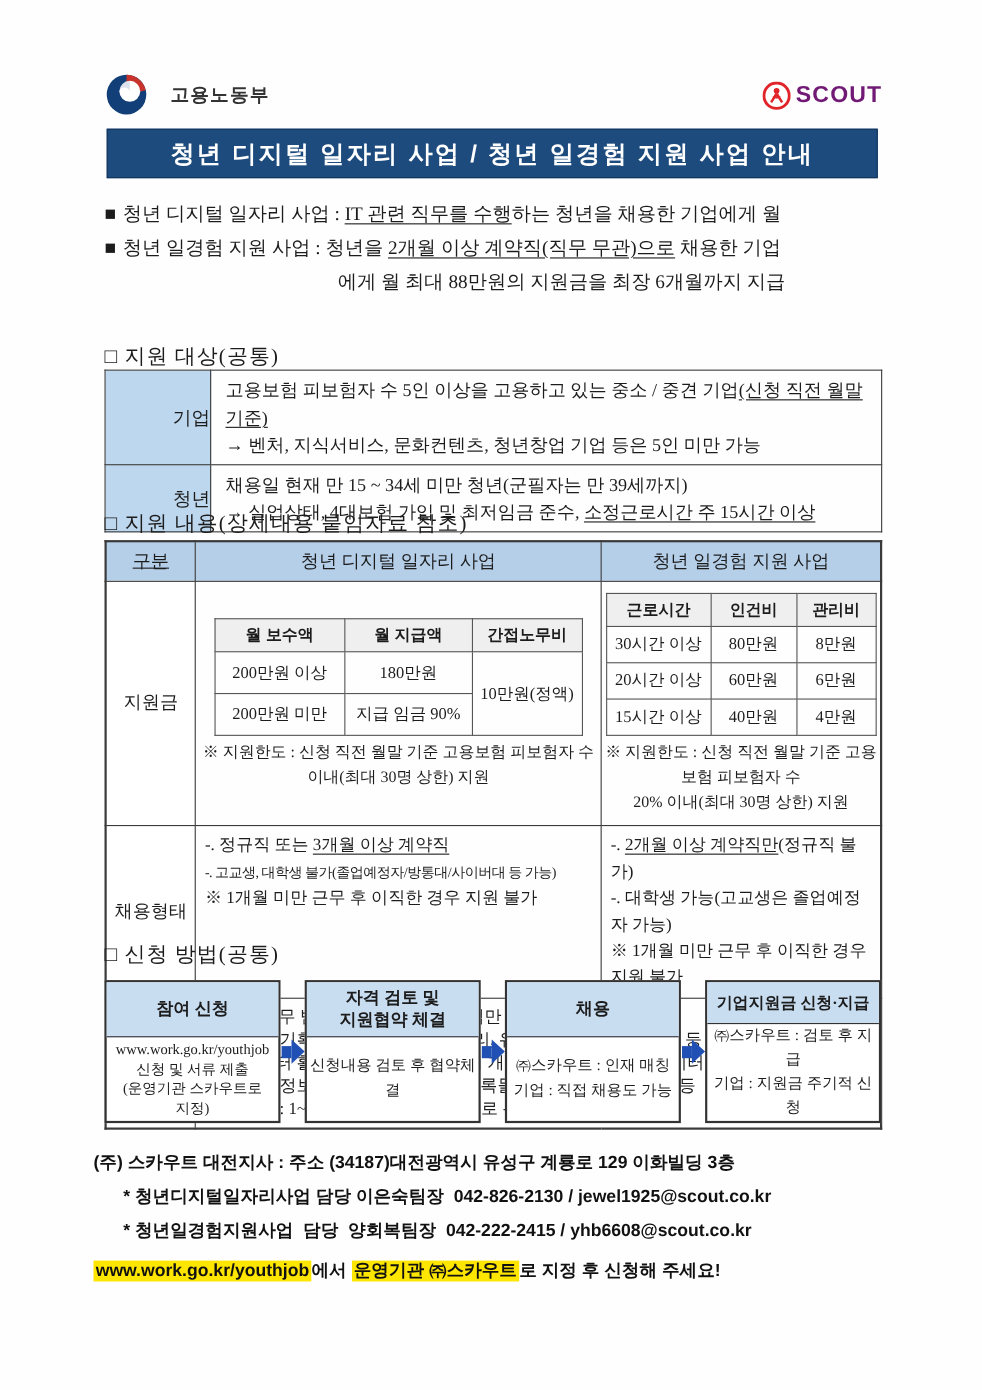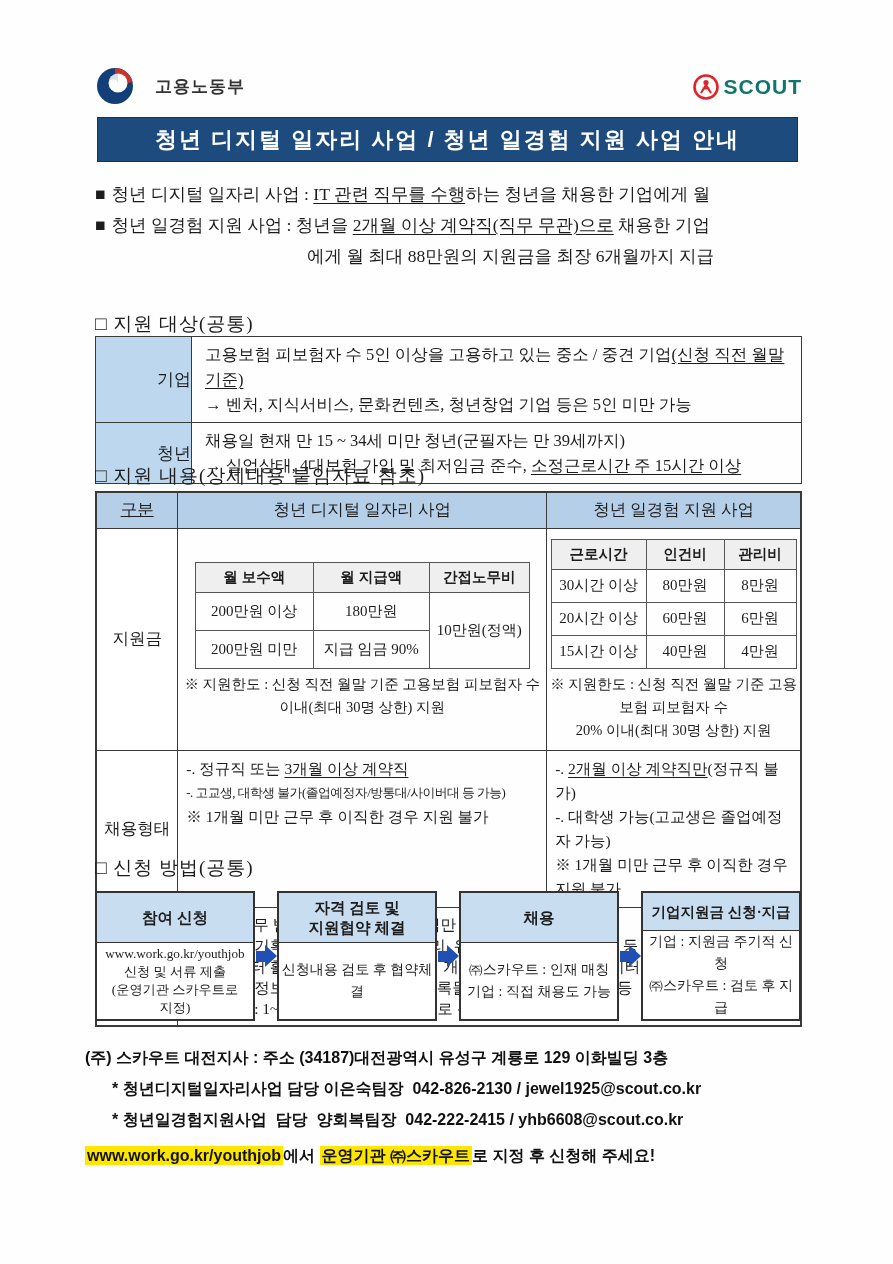--- a/index.html
+++ b/index.html
@@ -7,21 +7,21 @@
   .page { position:relative; width:893px; height:1264px; background:#fefefe; overflow:hidden; }
 
   
   .logo-row { position:absolute; top:66px; left:95px; width:707px; height:48px;
               display:flex; justify-content:space-between; align-items:flex-start; }
   .moel { display:flex; align-items:center; gap:20px; }
   .moel-name { font-family:"Liberation Sans","DejaVu Sans",sans-serif; font-weight:bold;
                font-size:17px; color:#333; letter-spacing:1px; }
   .scout { display:flex; align-items:center; gap:5px; margin-top:8px; }
   .scout-name { font-family:"Liberation Sans","DejaVu Sans",sans-serif; font-weight:bold;
-                font-size:21px; color:#0f766e; letter-spacing:1px; }
+                font-size:21px; color:#701a75; letter-spacing:1px; }
 
   
   .title-bar { position:absolute; top:117px; left:97px; width:701px; height:45px;
                background:#1d4b7d; border:1px solid #12355c;
                display:flex; align-items:center; justify-content:center; }
   .title-bar span { color:#fff; font-family:"Liberation Sans","DejaVu Sans",sans-serif;
                     font-weight:bold; font-size:22px; letter-spacing:2px; }
 
   
   .intro { position:absolute; top:179px; left:95px; width:714px; font-size:17.5px; }
@@ -304,22 +304,22 @@
         <div class="arrow-shaft"></div>
         <div class="arrow-head"></div>
       </div>
 
     <div class="flow-box">
       <div class="flow-head">
         <span style="font-size:14.5px;">기업지원금 신청·지급</span>
           <span></span>
       </div>
       <div class="flow-body">
+        <div>㈜스카우트 : 검토 후 지급</div>
         <div>기업 : 지원금 주기적 신청</div>
-        <div>㈜스카우트 : 검토 후 지급</div>
       </div>
     </div>
 
   </div>
 
   <div class="footer">
     <div class="fl">(주) 스카우트 대전지사 : 주소 (34187)대전광역시 유성구 계룡로 129 이화빌딩 3층</div>
     <div class="fl indent">* 청년디지털일자리사업 담당 이은숙팀장  042-826-2130 / jewel1925@scout.co.kr</div>
     <div class="fl indent">* 청년일경험지원사업  담당  양회복팀장  042-222-2415 / yhb6608@scout.co.kr</div>
     <div class="fl last"><span class="hl">www.work.go.kr/youthjob</span><span>에서 </span><span class="hl">운영기관 ㈜스카우트</span><span>로 지정 후 신청해 주세요!</span></div>

